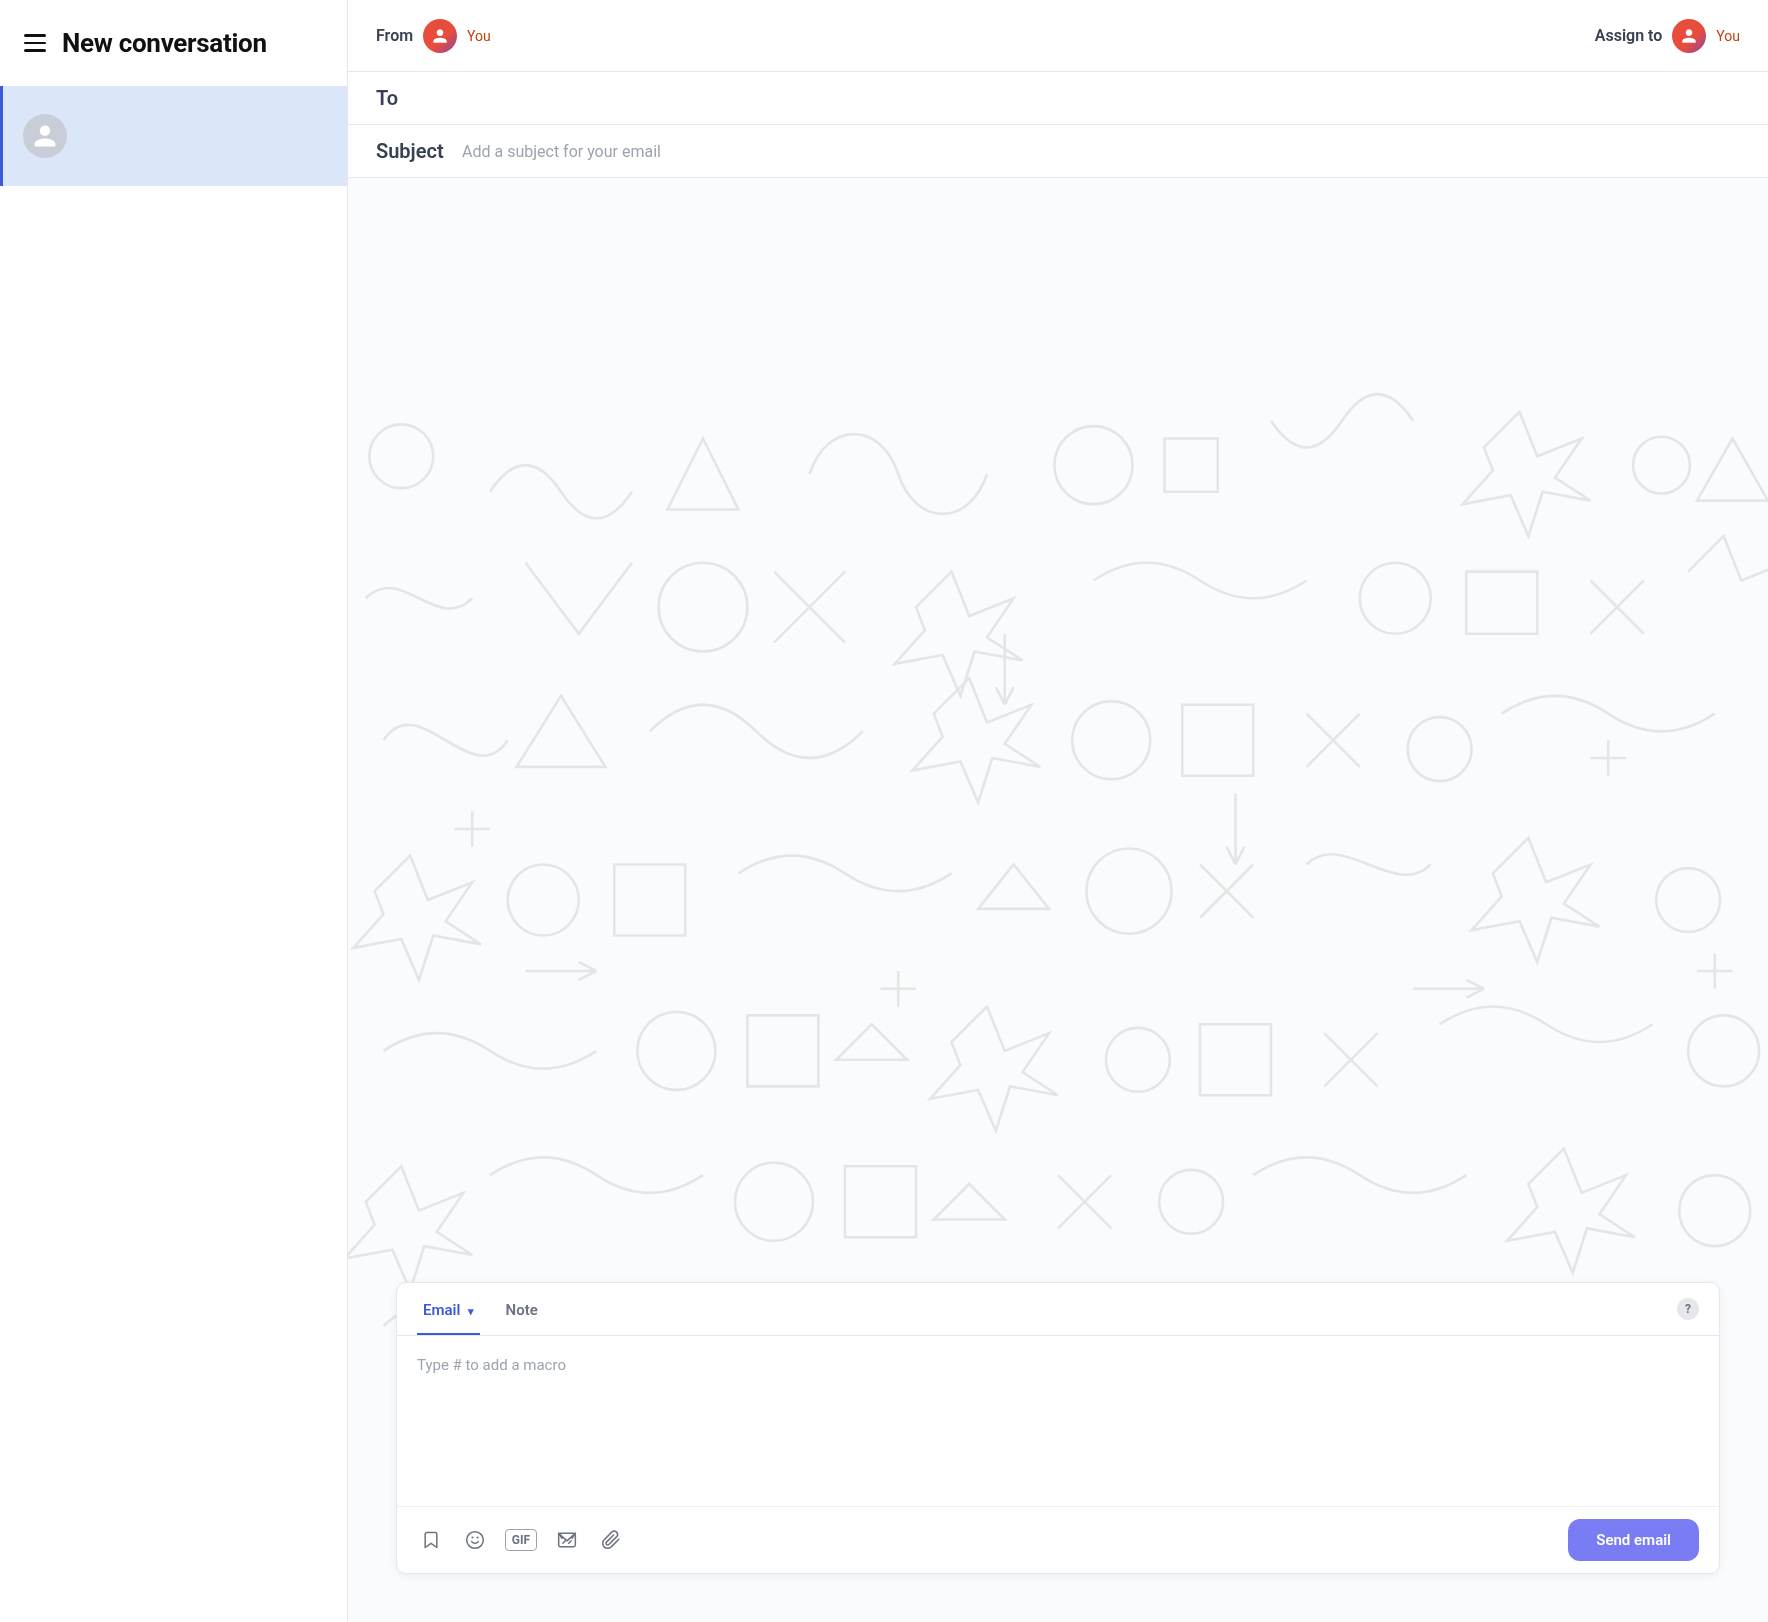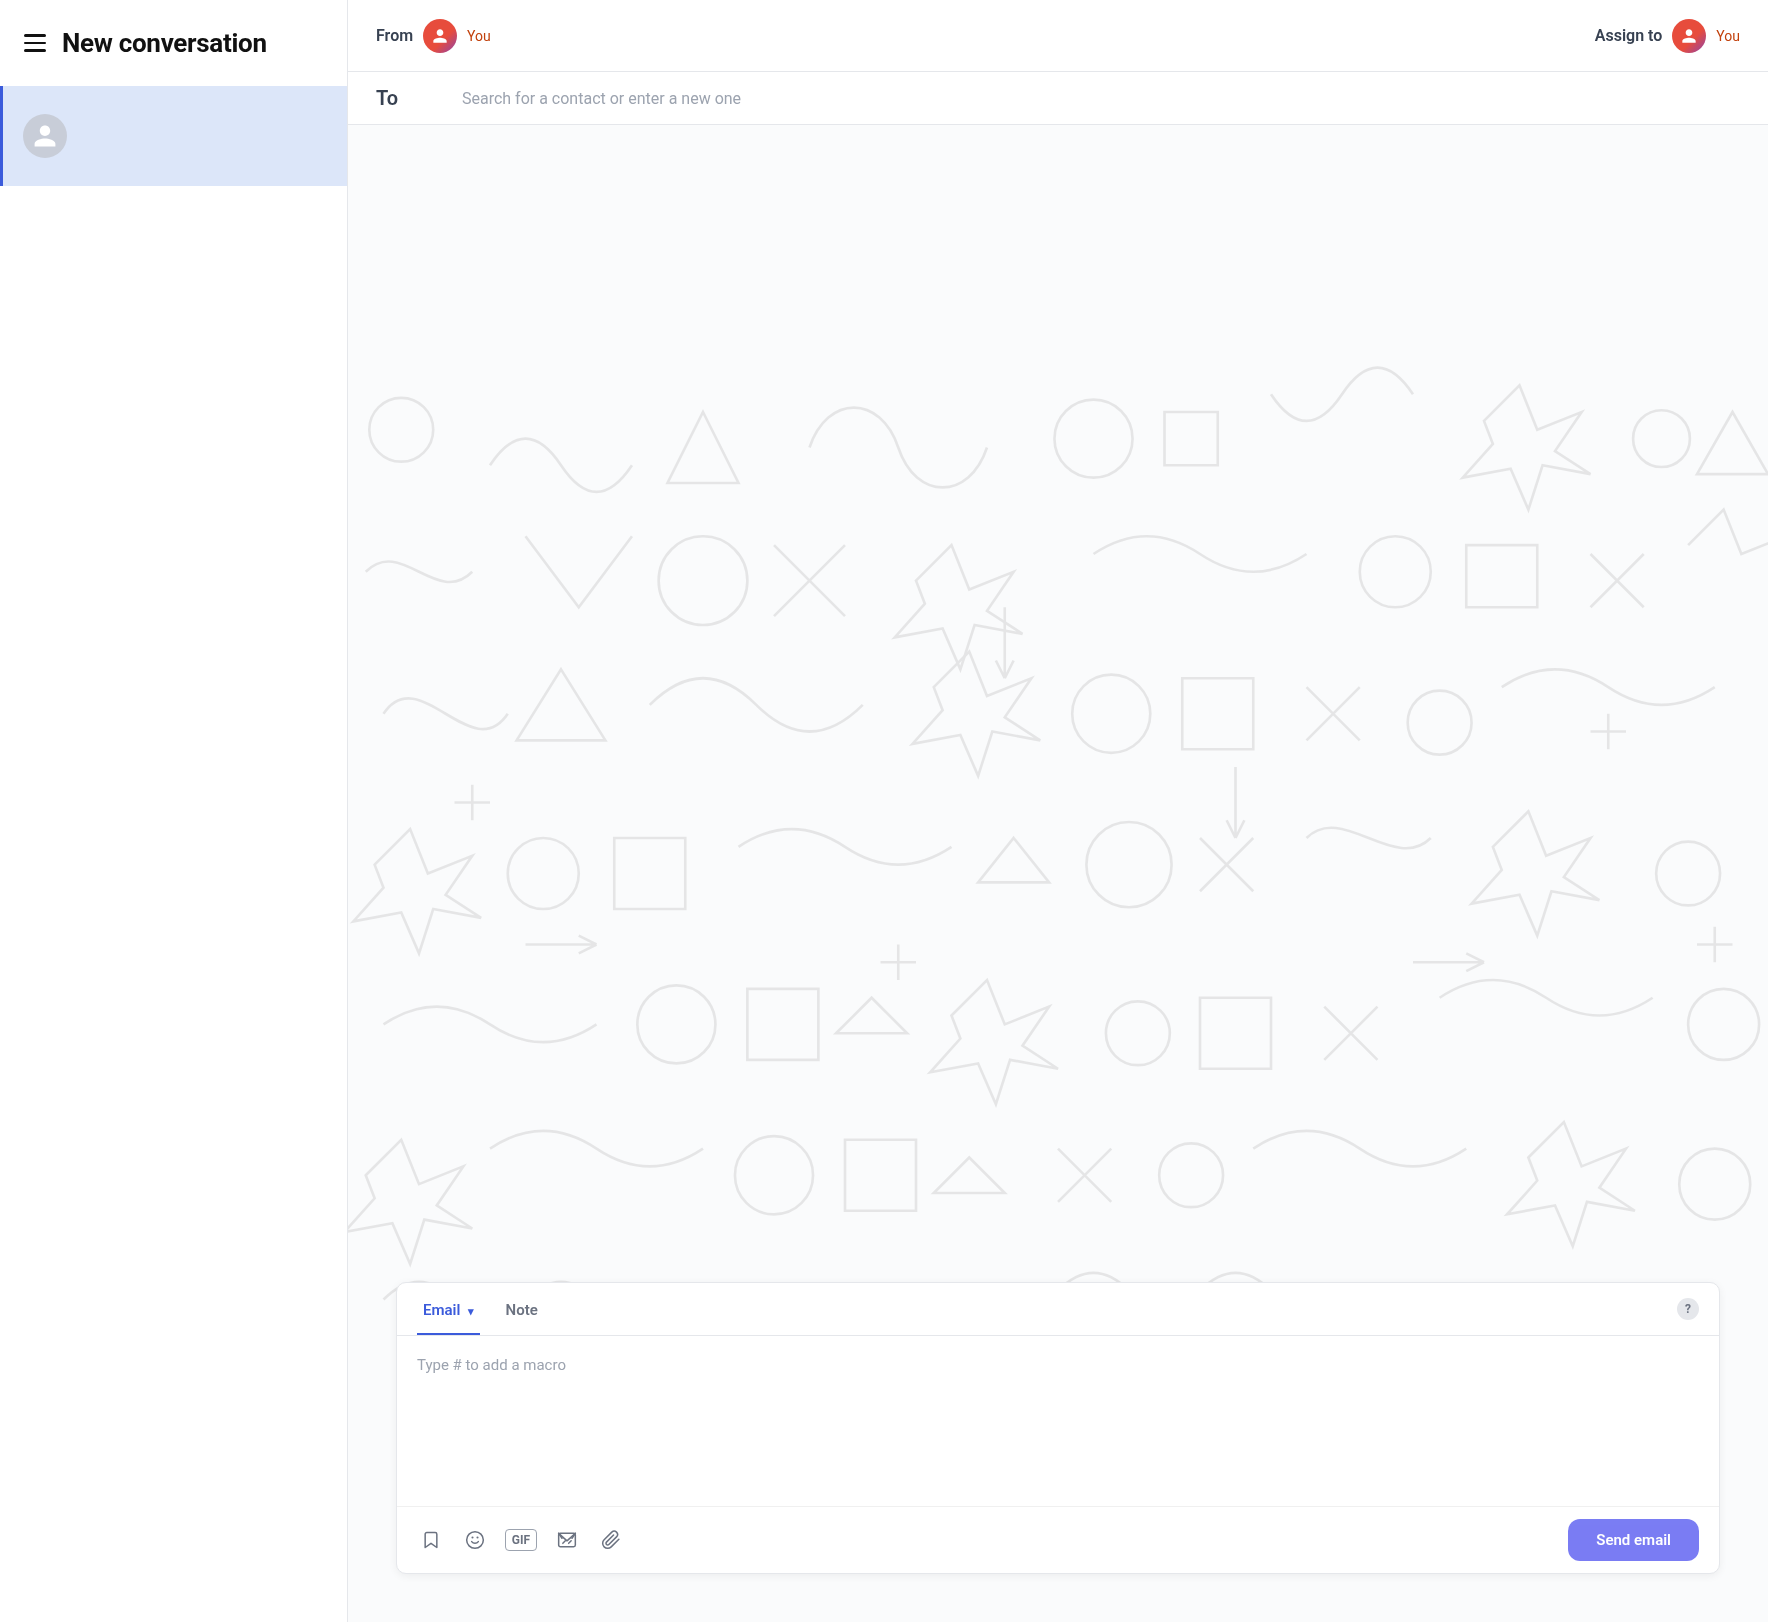--- a/index.html
+++ b/index.html
@@ -347,23 +347,26 @@
         <svg viewBox="0 0 24 24" width="20" height="20" fill="white">
           <path d="M12 12c2.2 0 4-1.8 4-4s-1.8-4-4-4-4 1.8-4 4 1.8 4 4 4zm0 2c-2.7 0-8 1.3-8 4v2h16v-2c0-2.7-5.3-4-8-4z"></path>
         </svg>
       </div>
       <span class="user-name">You</span>
     </div>
   </div>
 
   <div class="field-row">
     <span class="field-label">To</span>
-    <input class="field-input" type="text" placeholder="Search for a contact or enter a new one" style="">
   </div>
 
+  <div class="field-row">
+    <span class="field-label">Subject</span>
+    <input class="field-input" type="text" placeholder="Add a subject for your email" style="">
+  </div>
 
   <div class="doodle-area">
     <svg class="doodle-svg" viewBox="0 0 800 560" xmlns="http://www.w3.org/2000/svg">
 
       <circle cx="30" cy="30" r="18" fill="none" stroke="#888" stroke-width="1.5"></circle>
       <path d="M80 50 Q100 20 120 50 Q140 80 160 50" fill="none" stroke="#888" stroke-width="1.5"></path>
       <path d="M200 20 L220 60 L180 60 Z" fill="none" stroke="#888" stroke-width="1.5"></path>
       <path d="M260 40 C270 10, 300 10, 310 40 C320 70, 350 70, 360 40" fill="none" stroke="#888" stroke-width="1.5"></path>
       <circle cx="420" cy="35" r="22" fill="none" stroke="#888" stroke-width="1.5"></circle>
       <path d="M460 20 L490 20 L490 50 L460 50 Z" fill="none" stroke="#888" stroke-width="1.5"></path>

